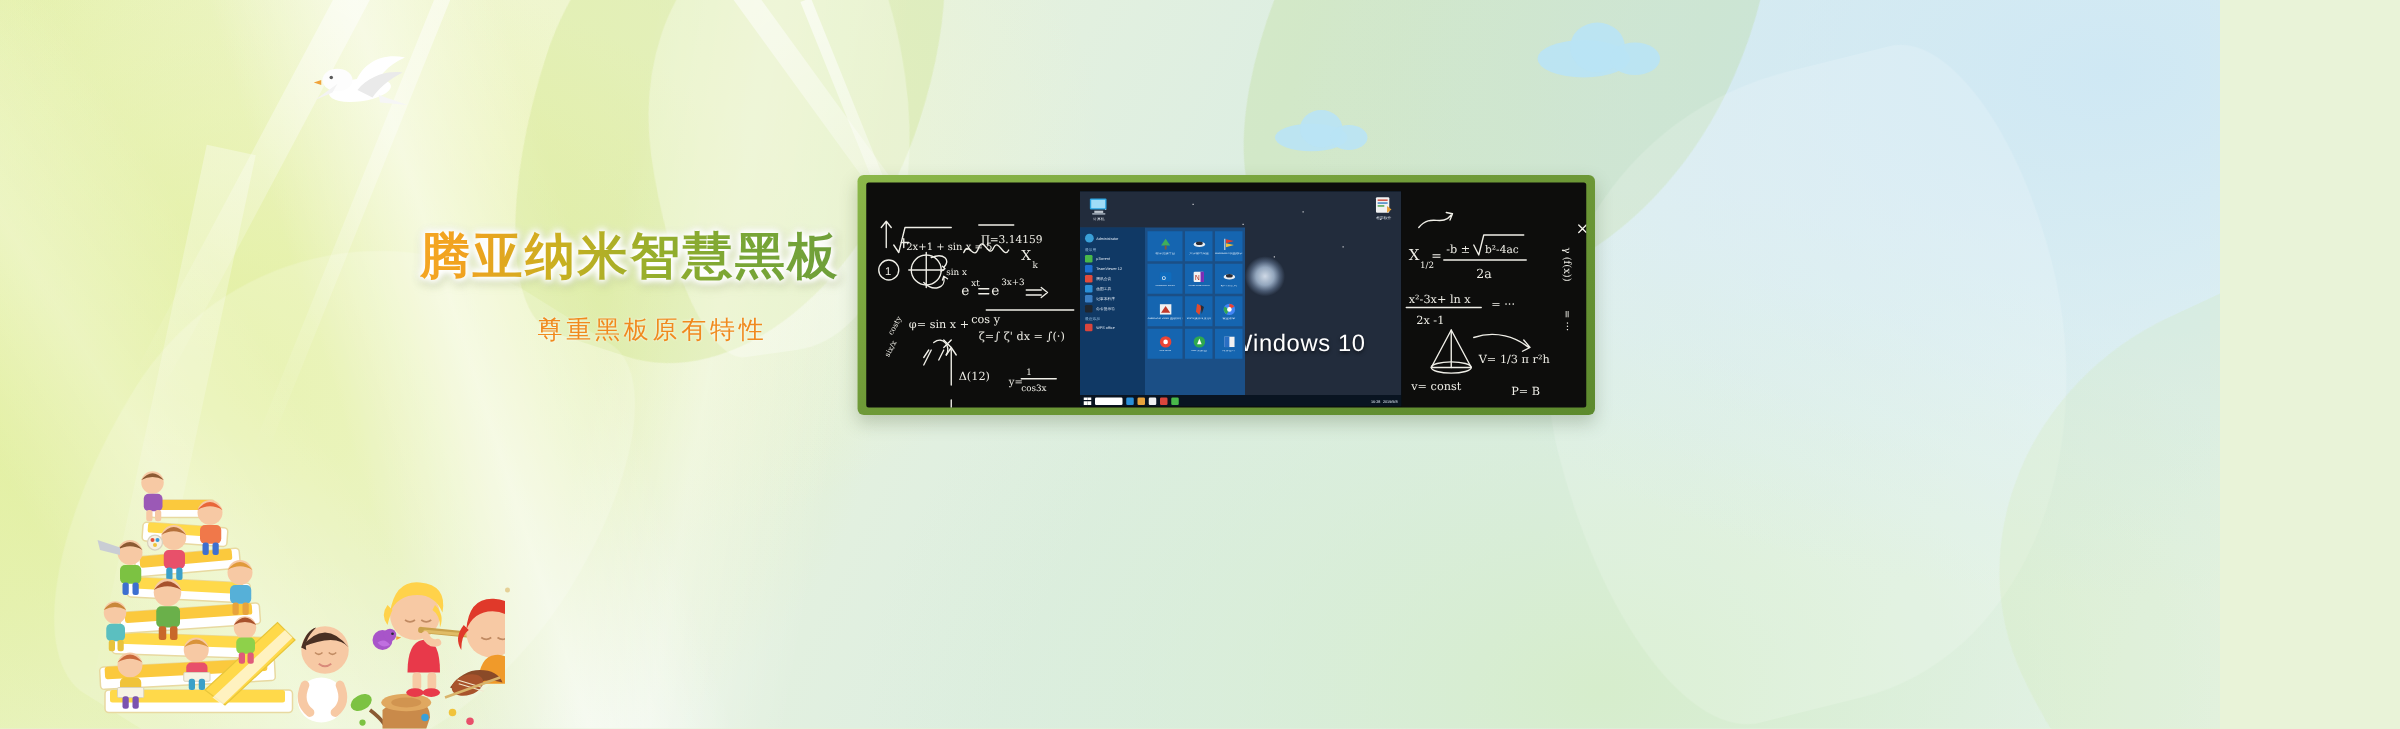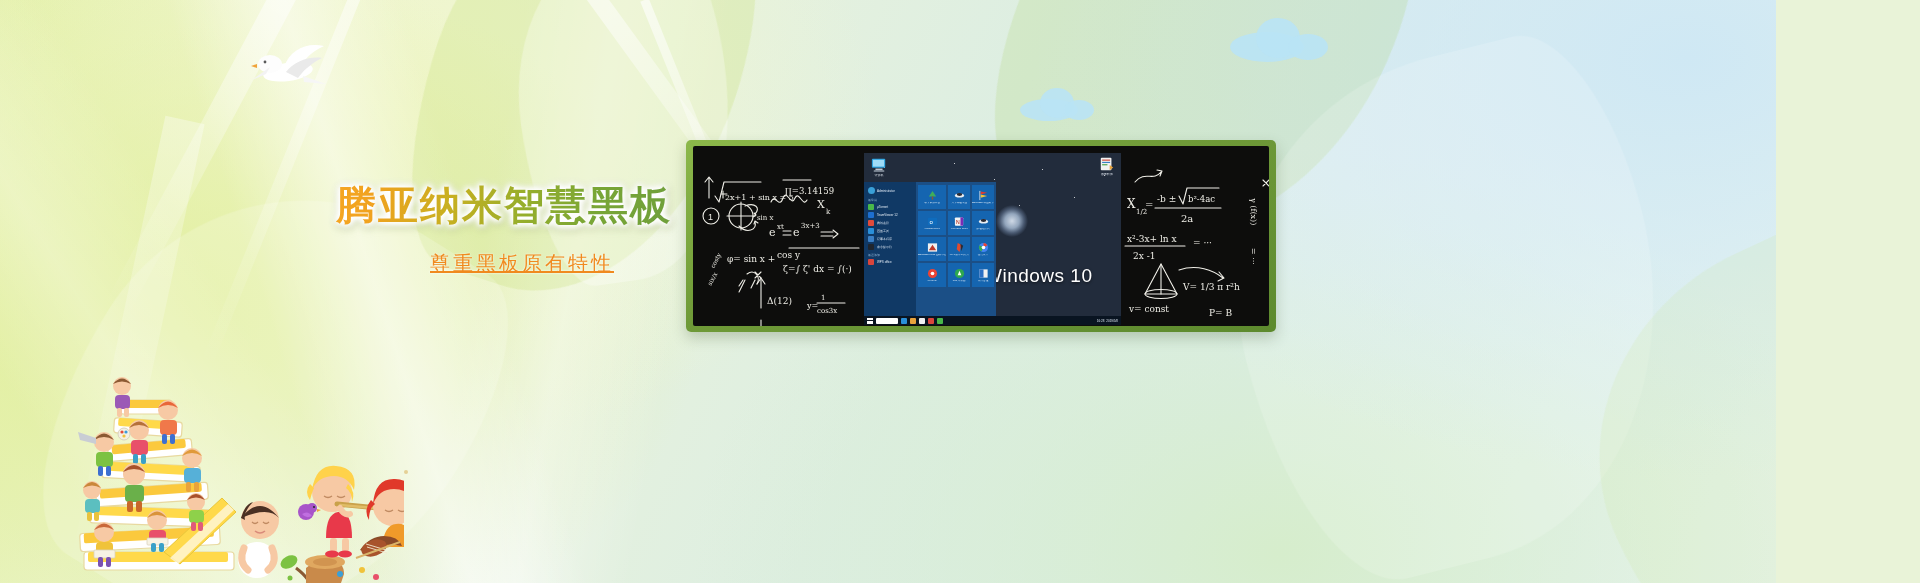--- a/index.html
+++ b/index.html
@@ -87,21 +87,20 @@
   }
   .subline {
     margin-top: 22px;
     font-size: 20px;
     color: #f08a1e;
     letter-spacing: 3px;
     text-align: center;
     width: 260px;
     margin-left: 56px;
     text-shadow: 0 0 2px rgba(255,255,255,.9);
-    text-decoration: underline;
   }
   .subline + .subline { margin-top: 16px; }
 
   
   #board {
     position: absolute;
     left: 686px; top: 140px;
     width: 590px; height: 192px;
     background: linear-gradient(160deg, #8cb84a 0%, #6f9a38 45%, #5d8a2e 100%);
     border-radius: 5px;

